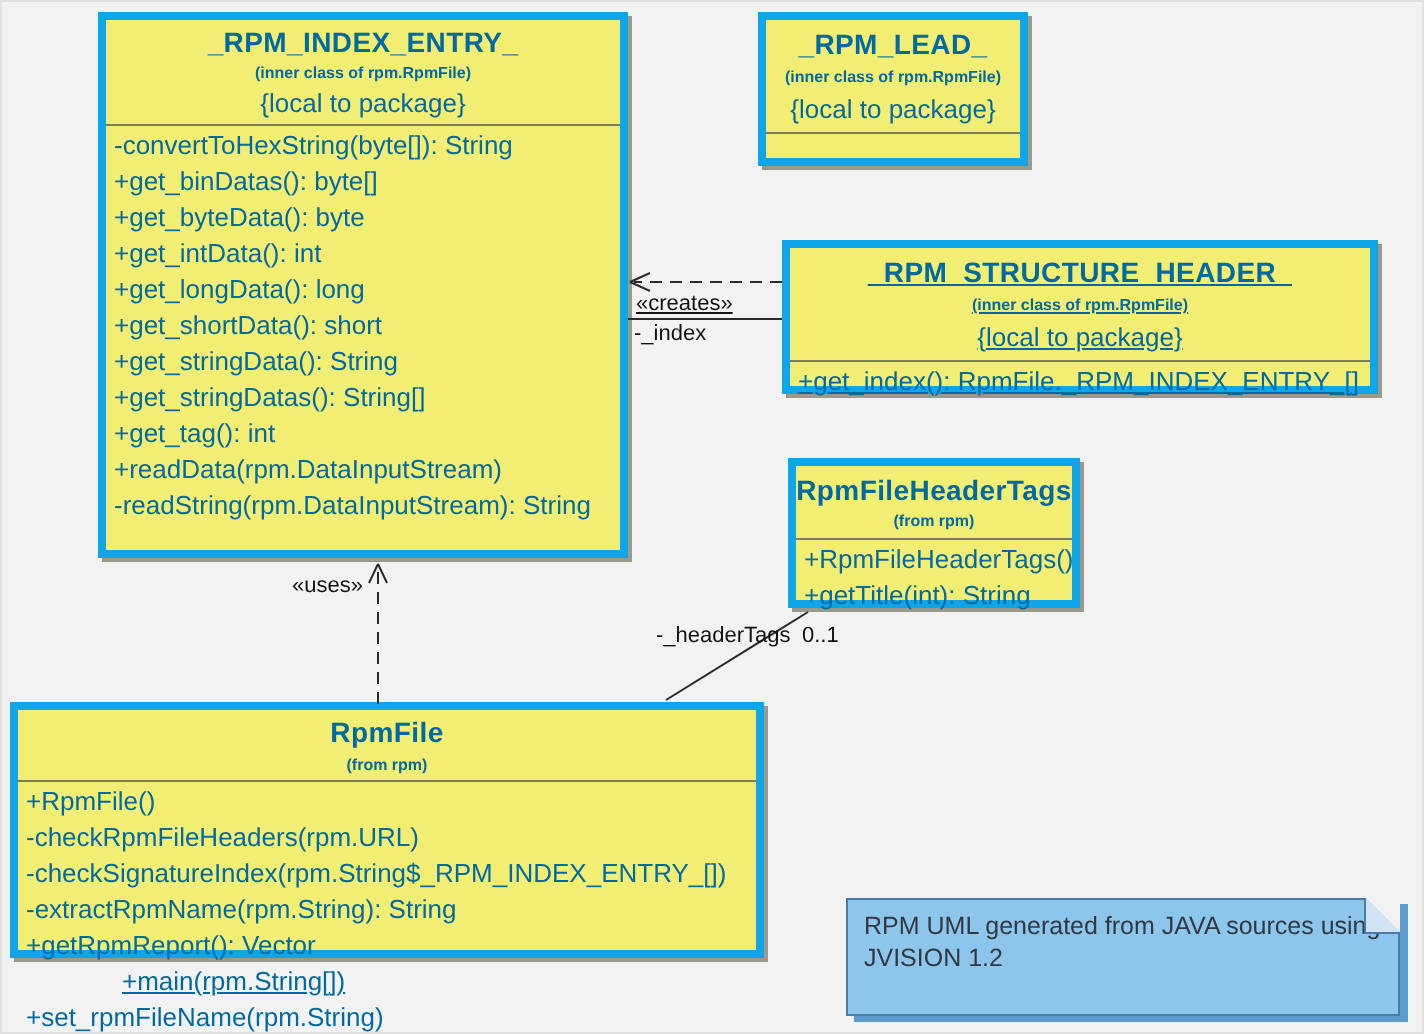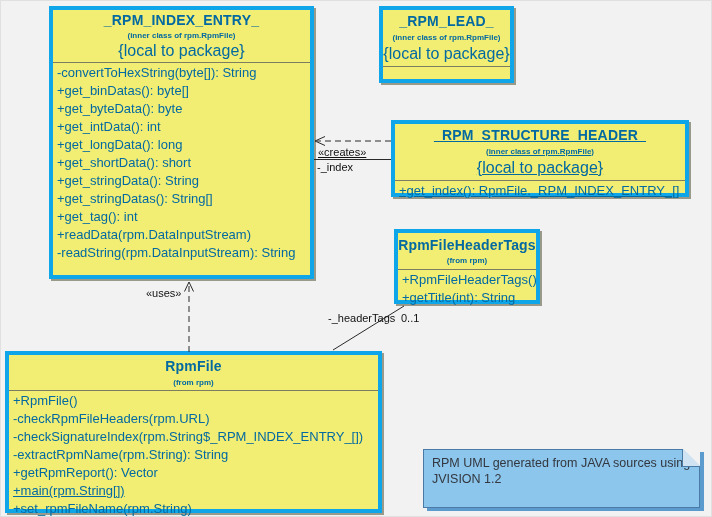--- a/index.html
+++ b/index.html
@@ -9,24 +9,24 @@
     overflow:hidden;border:1px solid #e0e0e0;box-sizing:border-box;
   }
   .uml-class{
     position:absolute;background:#f2ee73;border:4px solid #0ea5e9;
     box-shadow:2px 2px 0 #9a9a8a;box-sizing:border-box;color:#0369a1;
   }
   .uml-head{display:flex;flex-direction:column;align-items:center;justify-content:space-evenly;
     border-bottom:1px solid #7d7d62;box-sizing:border-box;}
   .uml-title{font-size:14px;font-weight:bold;letter-spacing:0.2px;white-space:nowrap;}
   .uml-sub{font-size:8px;font-weight:bold;white-space:nowrap;}
-  .uml-local{font-size:16px;white-space:nowrap;}
+  .uml-local{font-size:13px;white-space:nowrap;}
   .uml-members{padding:1px 0 0 4px;}
   .uml-members .member{height:18px;line-height:18px;font-size:13px;white-space:nowrap;overflow:hidden;}
-  .u{text-decoration:underline;}
+  .u{text-decoration:underline;margin-left:48px;}
   .conn-label{position:absolute;font-size:11px;color:#111;white-space:nowrap;}
   #connector-layer{position:absolute;left:0;top:0;pointer-events:none;}
   .note{
     position:absolute;background:#8cc6ec;border:1px solid #4a7ba6;
     box-shadow:4px 3px 0 #5b9bce;box-sizing:border-box;color:#33373f;
     font-size:12.5px;line-height:16px;padding:5px 8px;
   }
   .note-fold{
     position:absolute;top:-1px;right:-1px;width:17px;height:17px;
     background:linear-gradient(to bottom left,#f2f2f2 0 49%,#cfe3f2 50% 100%);
@@ -34,21 +34,21 @@
   }
   
   #cls-index-entry{left:48px;top:5px;width:265px;height:273px;}
   #cls-index-entry .uml-head{height:53px;}
   #cls-lead{left:378px;top:5px;width:135px;height:77px;}
   #cls-lead .uml-head{height:57px;}
   #cls-structure-header{left:390px;top:119px;width:298px;height:77px;text-decoration:underline;}
   #cls-structure-header .uml-head{height:57px;}
   #cls-header-tags{left:393px;top:228px;width:146px;height:75px;}
   #cls-header-tags .uml-head{height:37px;}
-  #cls-rpmfile{left:4px;top:350px;width:377px;height:162px;}
+  #cls-rpmfile{left:4px;top:350px;width:377px;height:128px;}
   #cls-rpmfile .uml-head{height:36px;}
   #note-box{left:422px;top:448px;width:277px;height:59px;}
   #lbl-creates{left:317px;top:145px;text-decoration:underline;}
   #lbl-index{left:316px;top:160px;}
   #lbl-uses{left:145px;top:286px;}
   #lbl-headertags{left:327px;top:311px;}
   #lbl-mult{left:400px;top:311px;}
 </style>
 </head>
 <body>

